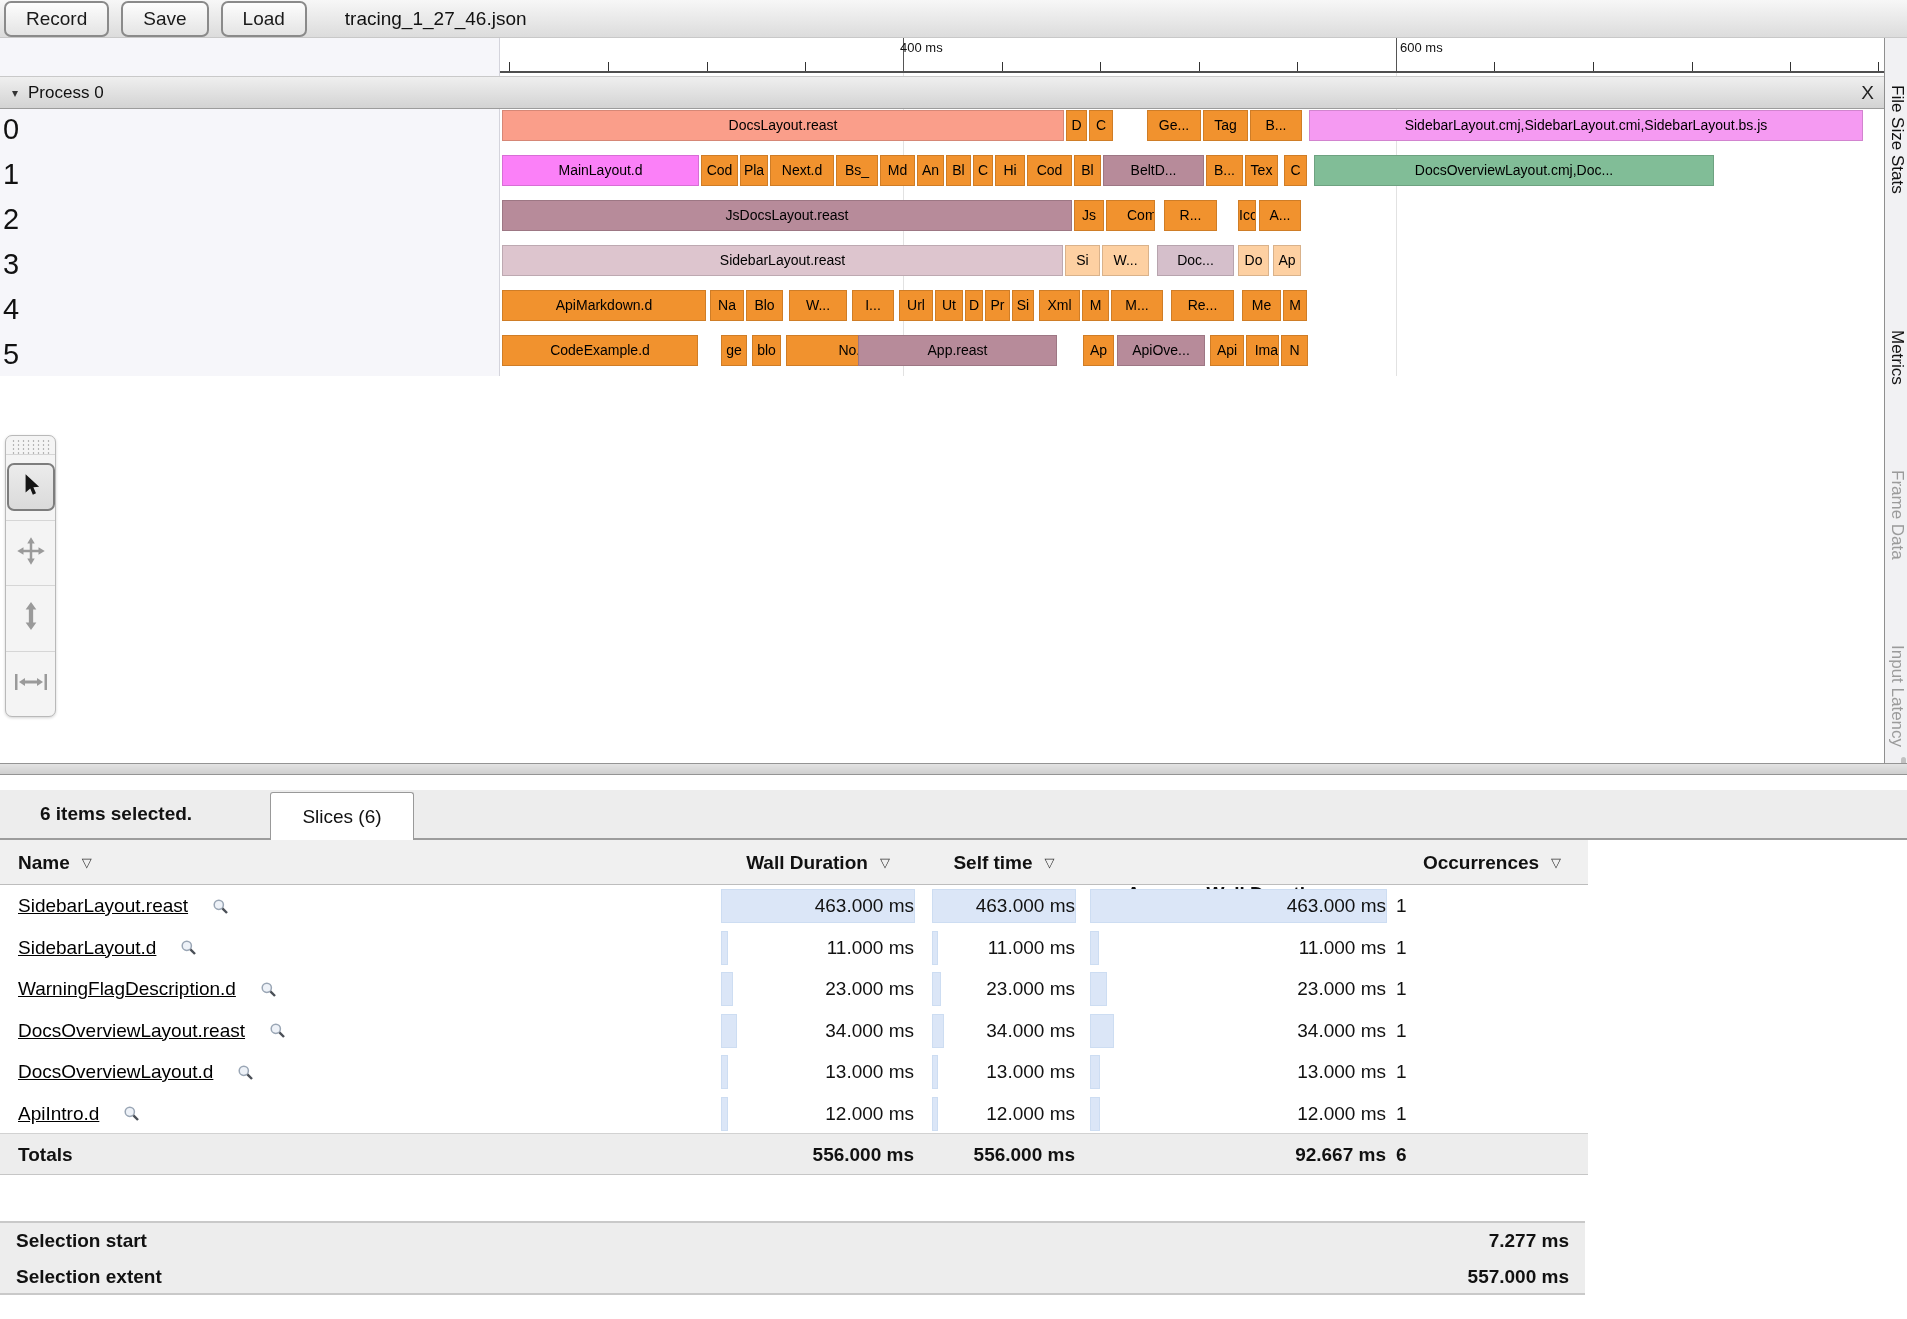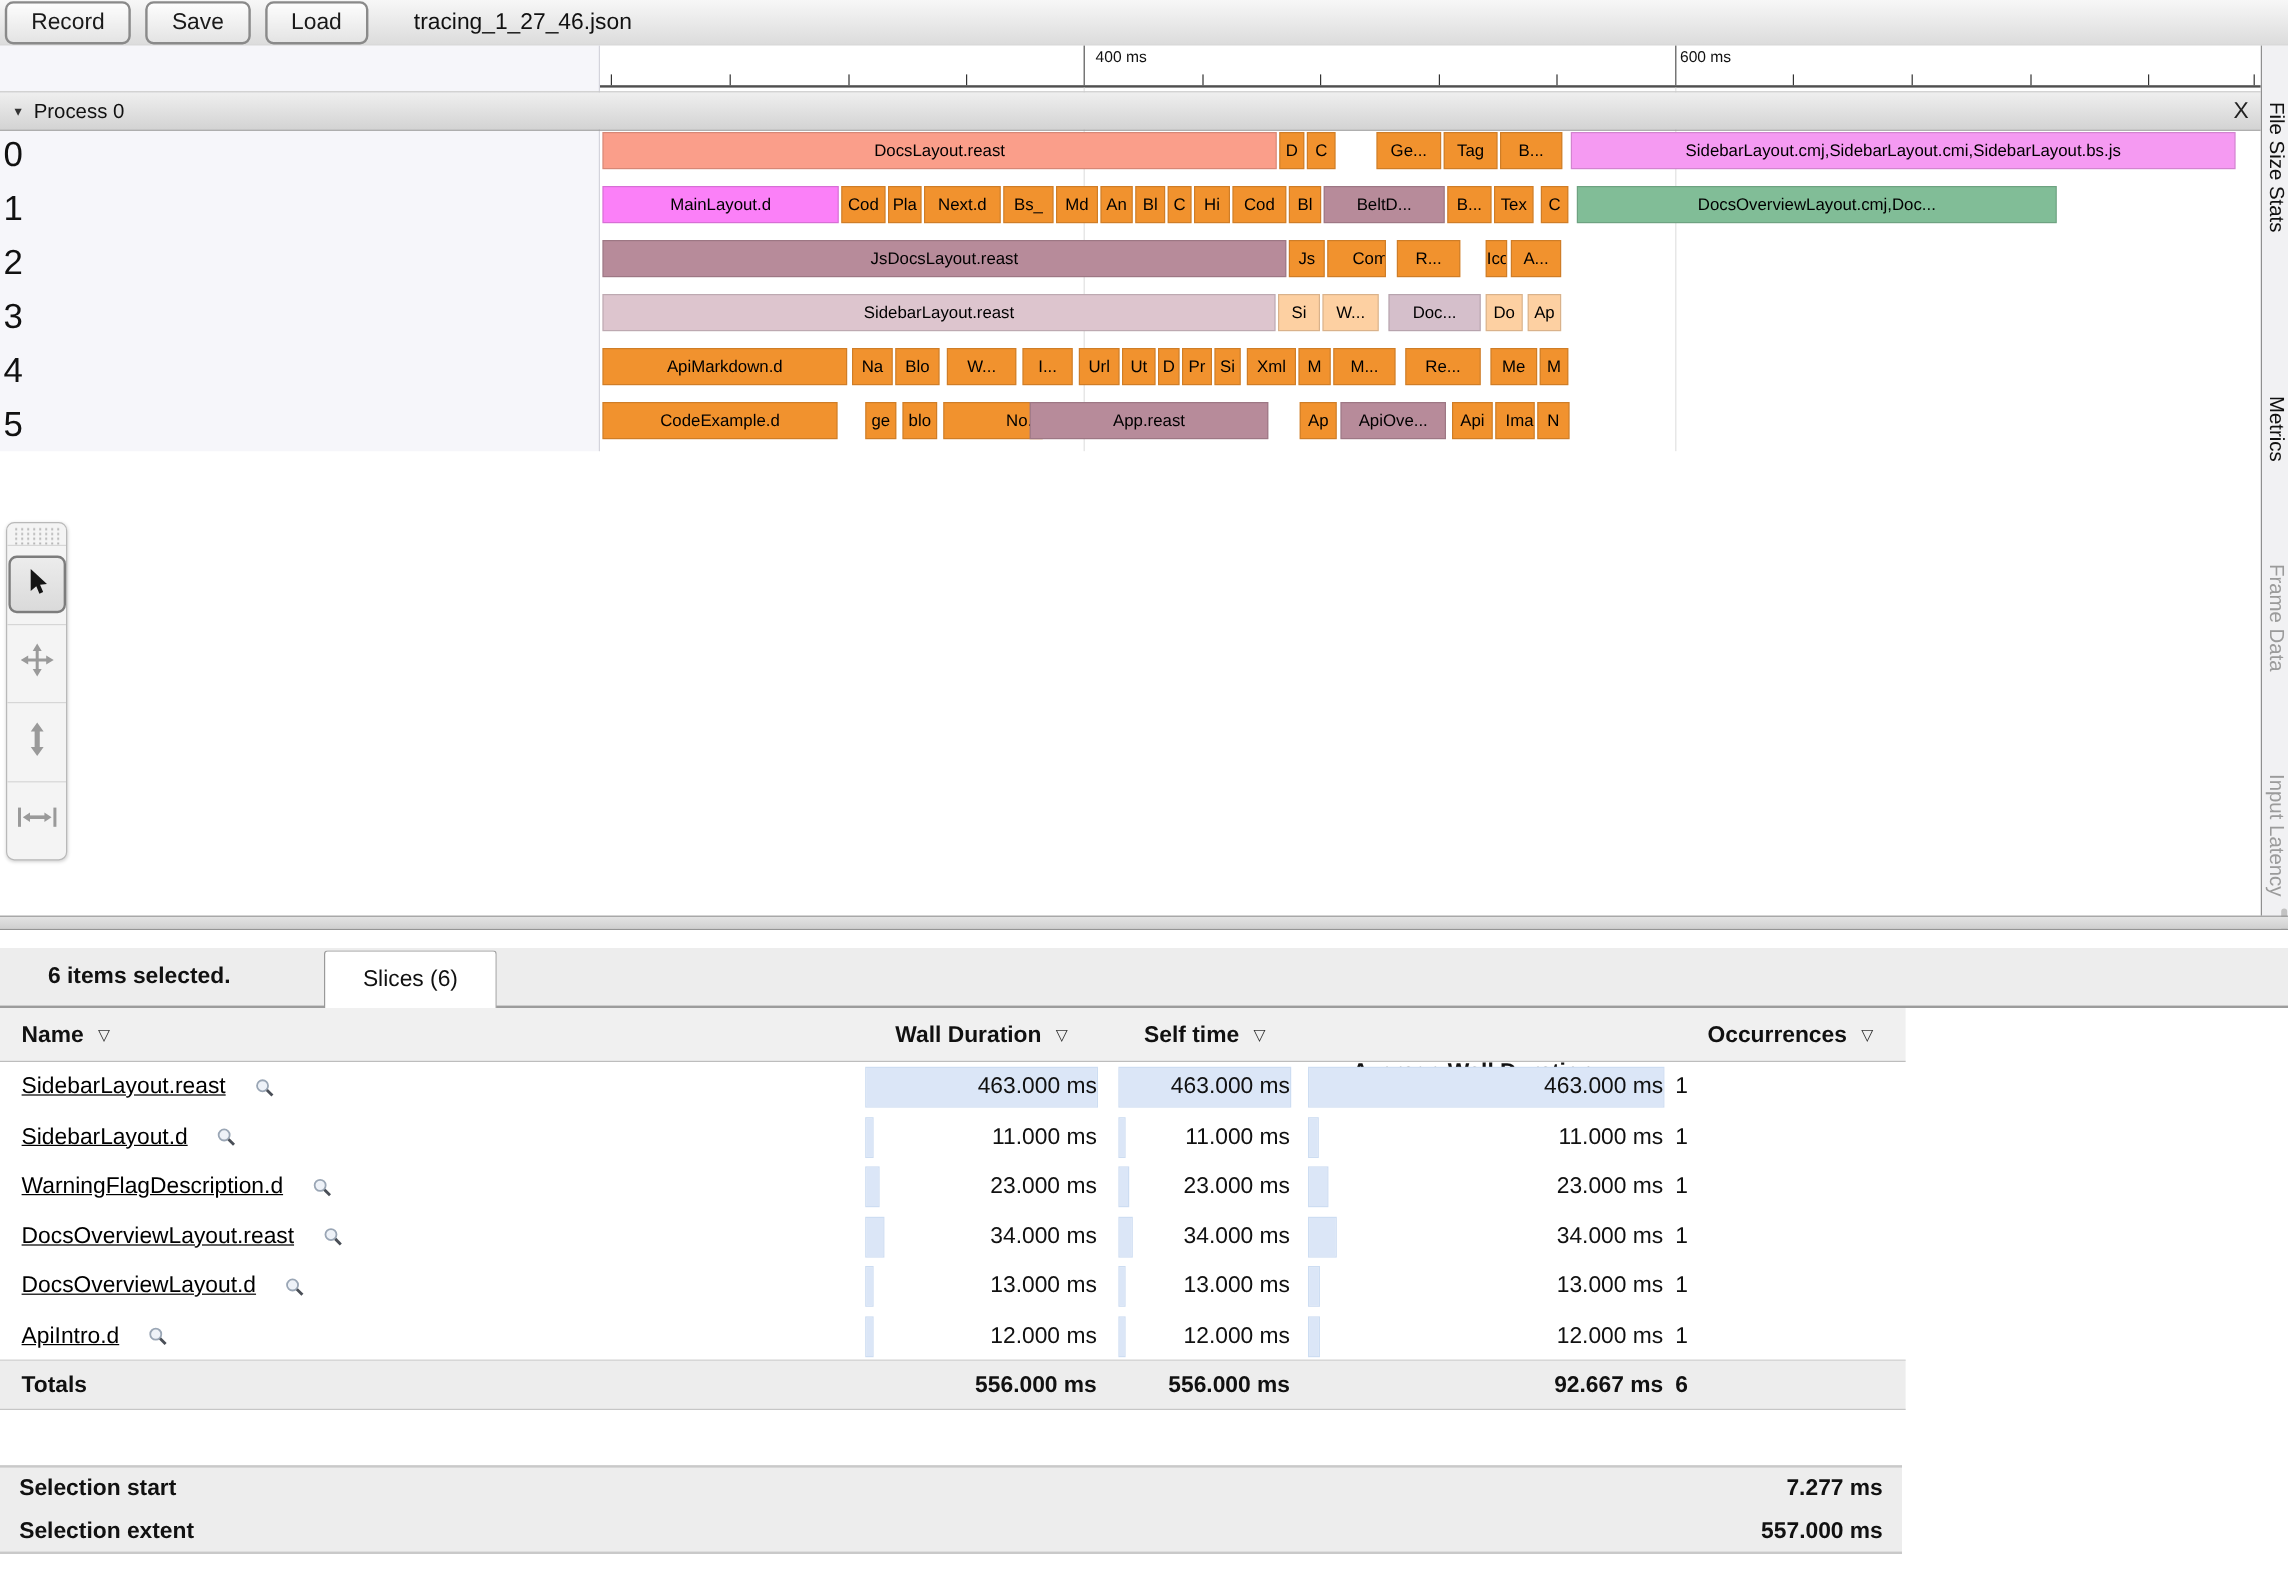--- a/index.html
+++ b/index.html
@@ -128,21 +128,21 @@
       <div class="tick-minor" style="left: 502px;"></div>
       <div class="tick-minor" style="left: 600px;"></div>
       <div class="tick-minor" style="left: 699px;"></div>
       <div class="tick-minor" style="left: 797px;"></div>
       <div class="tick-minor" style="left: 994px;"></div>
       <div class="tick-minor" style="left: 1093px;"></div>
       <div class="tick-minor" style="left: 1192px;"></div>
       <div class="tick-minor" style="left: 1290px;"></div>
       <div class="tick-minor" style="left: 1378px;"></div>
       <div class="tick-major" style="left: 403px;"></div>
-      <div class="tick-label" style="left: 413px;">400 ms</div>
+      <div class="tick-label" style="left: 400px;">400 ms</div>
       <div class="tick-major" style="left: 896px;"></div>
       <div class="tick-label" style="left: 900px;">600 ms</div>
     </div>
   <div id="gridlines">
       <div class="gridline" style="left: 903px;"></div>
       <div class="gridline" style="left: 1396px;"></div>
     </div>
 
   <div id="process-header">
     <span class="tri">▾</span>

